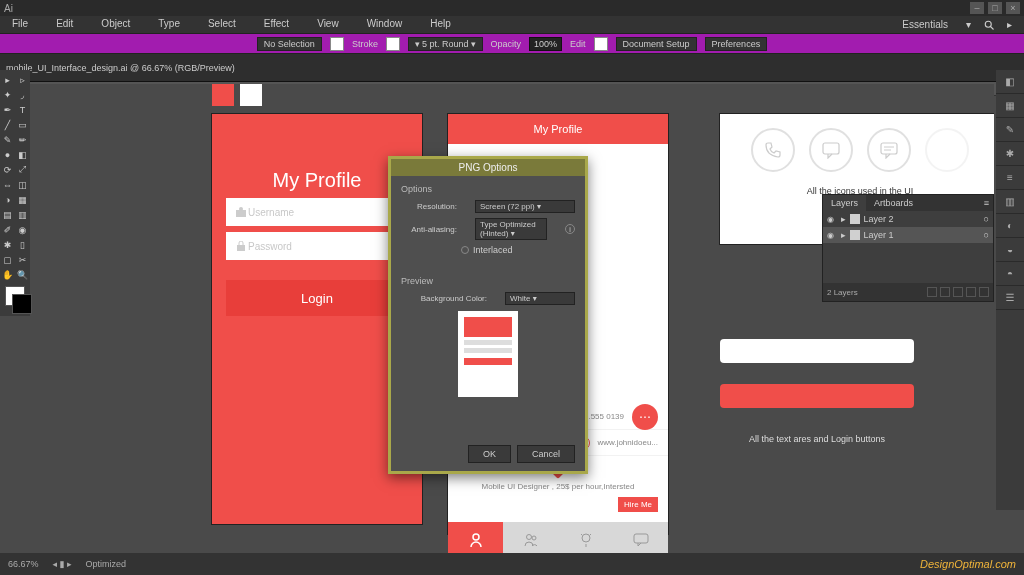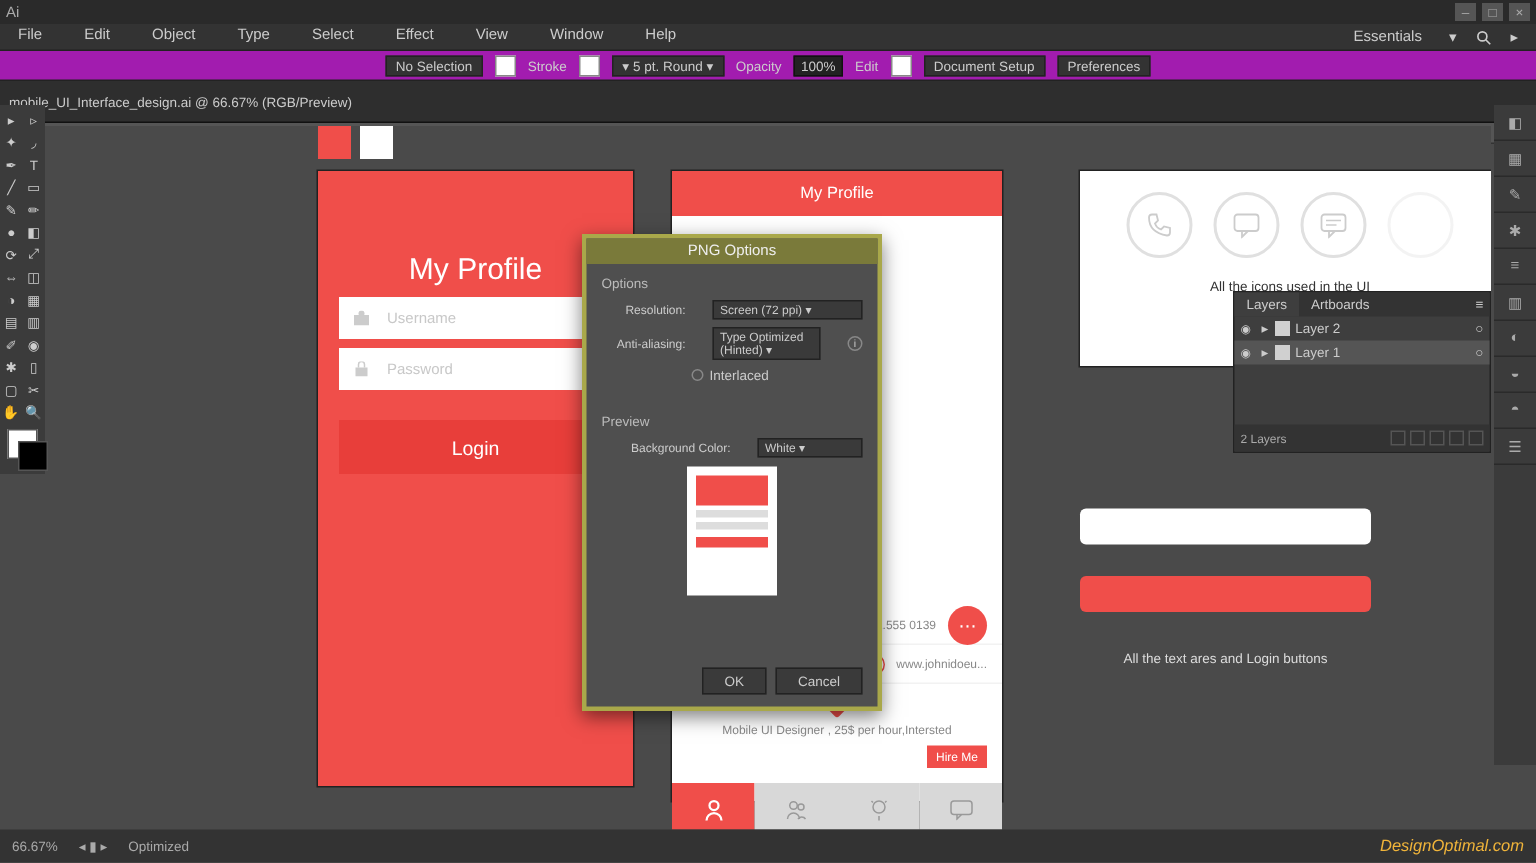--- a/index.html
+++ b/index.html
@@ -40,21 +40,21 @@
 
 .art{position:absolute;background:#fff;box-shadow:0 0 0 1px #222;}
 .art1{left:182px;top:30px;width:210px;height:410px;background:#f04e4a;}
 .art2{left:418px;top:30px;width:220px;height:420px;}
 .art3{left:690px;top:30px;width:280px;height:130px;}
 .swatches{position:absolute;left:182px;top:0;display:flex;gap:6px;}
 .swatches div{width:22px;height:22px;}
 
 
 .login-title{color:#fff;font-size:20px;text-align:center;margin-top:55px;font-weight:400;}
-.login-field{background:#fff;margin:6px 14px;height:28px;display:flex;align-items:center;padding:0 10px;color:#c8c8c8;font-size:10px;gap:12px;}
+.login-field{background:#fff;margin:6px 14px;height:28px;display:flex;align-items:center;padding:0 10px;color:#c8c8c8;font-size:10px;gap:2px;}
 .login-field:first-of-type{margin-top:120px;}
 .login-btn{background:#e83e3a;margin:20px 14px 0;height:36px;display:flex;align-items:center;justify-content:center;color:#fff;font-size:13px;}
 
 
 .p-header{background:#f04e4a;height:30px;color:#fff;font-size:11px;display:flex;align-items:center;justify-content:center;}
 .p-row{display:flex;align-items:center;height:26px;padding:0 10px;font-size:8px;color:#888;gap:8px;border-bottom:1px solid #f2f2f2;}
 .p-icon{width:14px;height:14px;border:1px solid #f04e4a;border-radius:2px;}
 .p-row .fab{width:26px;height:26px;border-radius:50%;background:#f04e4a;color:#fff;display:flex;align-items:center;justify-content:center;margin-left:auto;font-size:12px;}
 .hire-row{display:flex;align-items:center;padding:6px 10px;font-size:8px;color:#888;gap:6px;flex-direction:column;}
 .hire-btn{background:#f04e4a;color:#fff;padding:3px 6px;margin-left:auto;font-size:8px;}

